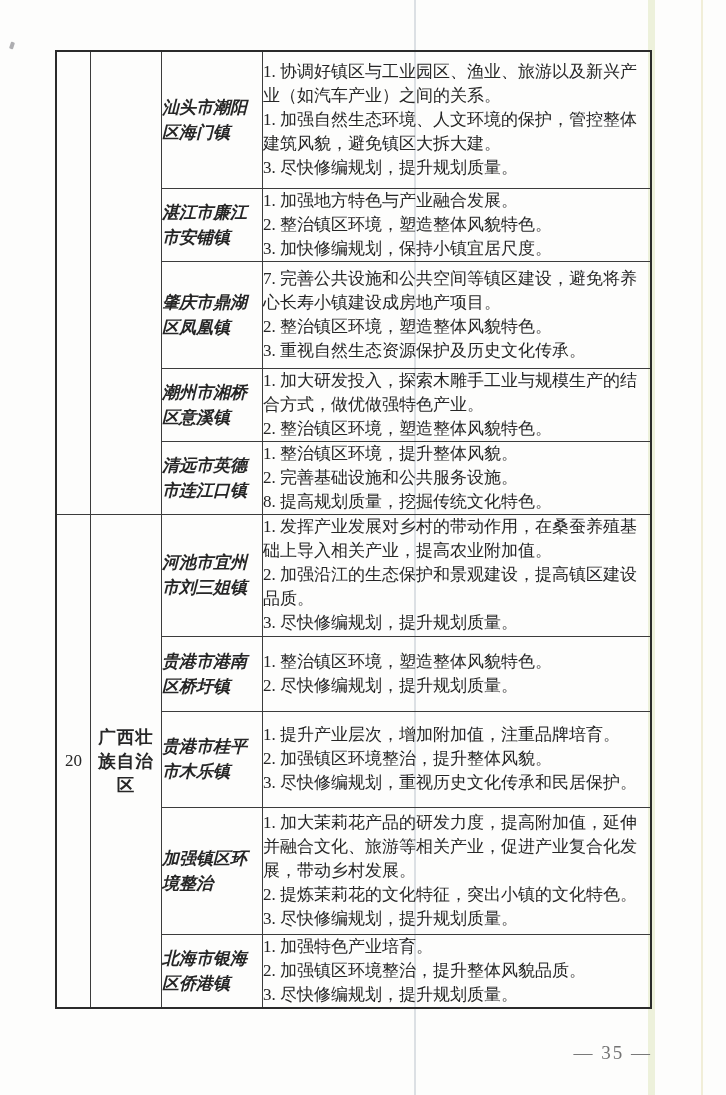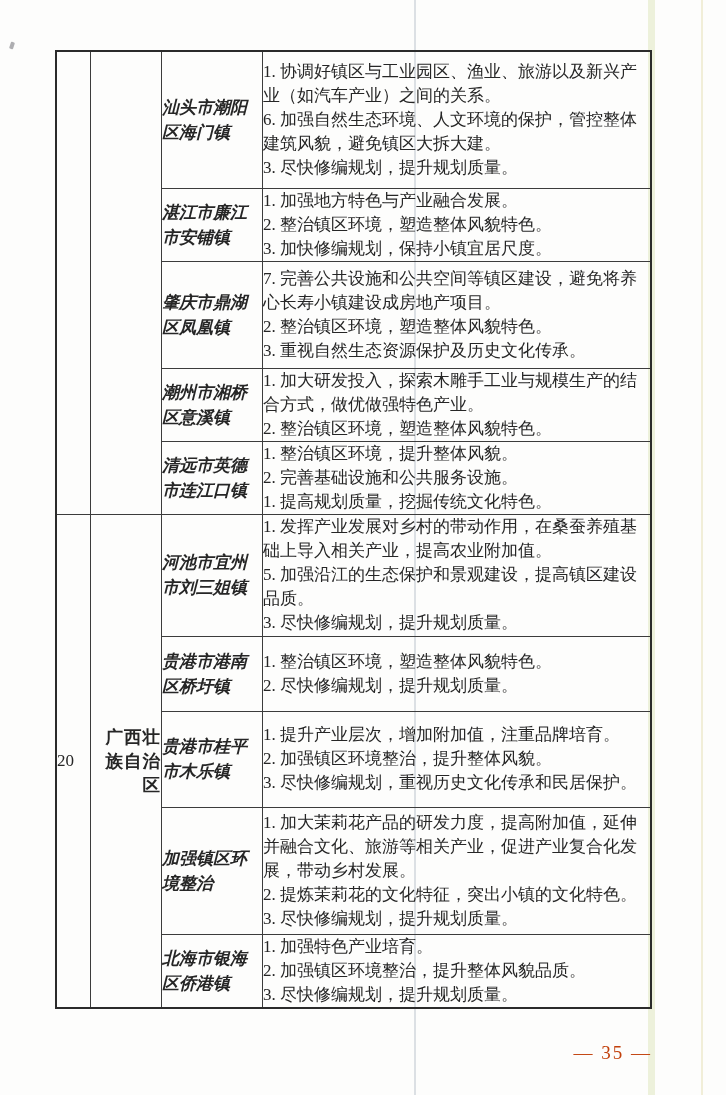--- a/index.html
+++ b/index.html
@@ -39,45 +39,45 @@
     border-collapse:collapse;table-layout:fixed;
     color:#262626;
   }
   table.towns td{
     border:1.6px solid #3c3c3c;
     padding:0;
     vertical-align:middle;
   }
   table.towns{border:2px solid #2b2b2b;}
   td.idx{
-    width:33px;vertical-align:top;
+    width:33px;text-align:center;vertical-align:top;
     font-size:17px;padding-top:48px;
   }
   td.prov{
-    width:70px;text-align:right;vertical-align:top;
+    width:70px;text-align:center;vertical-align:top;
     font-weight:bold;font-size:17.5px;line-height:24px;
     padding:22px 4px 0 4px;letter-spacing:1px;
   }
   td.town{
     width:100px;
     font-weight:bold;font-size:17px;line-height:25px;
     padding:2px 2px 2px 9px;
     font-style:italic;
   }
   td.req{
     width:387px;
     font-size:17px;line-height:24px;
     padding:4px 10px;
   }
   td.req .item{
     text-align:left;
   }
   .pageno{
     position:absolute;top:1042px;right:74px;
-    font-size:19px;color:#c2410c;letter-spacing:2px;
+    font-size:19px;color:#737373;letter-spacing:2px;
   }
 </style>
 </head>
 <body>
 
 <div class="page">
 
   <div class="fold-line"></div>
   <div class="edge-strip"></div>
   <div class="edge-line"></div>
@@ -85,21 +85,21 @@
 
   <table class="towns">
     <tbody>
 
       <tr style="height:137px;">
         <td class="idx" rowspan="5"></td>
         <td class="prov" rowspan="5"></td>
         <td class="town">汕头市潮阳区海门镇</td>
         <td class="req">
           <div class="item">1. 协调好镇区与工业园区、渔业、旅游以及新兴产业（如汽车产业）之间的关系。</div>
-          <div class="item">6. 加强自然生态环境、人文环境的保护，管控整体建筑风貌，避免镇区大拆大建。</div>
+          <div class="item">1. 加强自然生态环境、人文环境的保护，管控整体建筑风貌，避免镇区大拆大建。</div>
           <div class="item">3. 尽快修编规划，提升规划质量。</div>
         </td>
       </tr>
       <tr style="height:71px;">
         <td class="town">湛江市廉江市安铺镇</td>
         <td class="req">
           <div class="item">1. 加强地方特色与产业融合发展。</div>
           <div class="item">2. 整治镇区环境，塑造整体风貌特色。</div>
           <div class="item">3. 加快修编规划，保持小镇宜居尺度。</div>
         </td>
@@ -117,31 +117,31 @@
         <td class="req">
           <div class="item">1. 加大研发投入，探索木雕手工业与规模生产的结合方式，做优做强特色产业。</div>
           <div class="item">2. 整治镇区环境，塑造整体风貌特色。</div>
         </td>
       </tr>
       <tr style="height:72px;">
         <td class="town">清远市英德市连江口镇</td>
         <td class="req">
           <div class="item">1. 整治镇区环境，提升整体风貌。</div>
           <div class="item">2. 完善基础设施和公共服务设施。</div>
-          <div class="item">1. 提高规划质量，挖掘传统文化特色。</div>
+          <div class="item">8. 提高规划质量，挖掘传统文化特色。</div>
         </td>
       </tr>
 
       <tr style="height:122px;">
         <td class="idx" rowspan="5">20</td>
         <td class="prov" rowspan="5">广西壮族自治区</td>
         <td class="town">河池市宜州市刘三姐镇</td>
         <td class="req">
           <div class="item">1. 发挥产业发展对乡村的带动作用，在桑蚕养殖基础上导入相关产业，提高农业附加值。</div>
-          <div class="item">5. 加强沿江的生态保护和景观建设，提高镇区建设品质。</div>
+          <div class="item">2. 加强沿江的生态保护和景观建设，提高镇区建设品质。</div>
           <div class="item">3. 尽快修编规划，提升规划质量。</div>
         </td>
       </tr>
       <tr style="height:75px;">
         <td class="town">贵港市港南区桥圩镇</td>
         <td class="req">
           <div class="item">1. 整治镇区环境，塑造整体风貌特色。</div>
           <div class="item">2. 尽快修编规划，提升规划质量。</div>
         </td>
       </tr>

